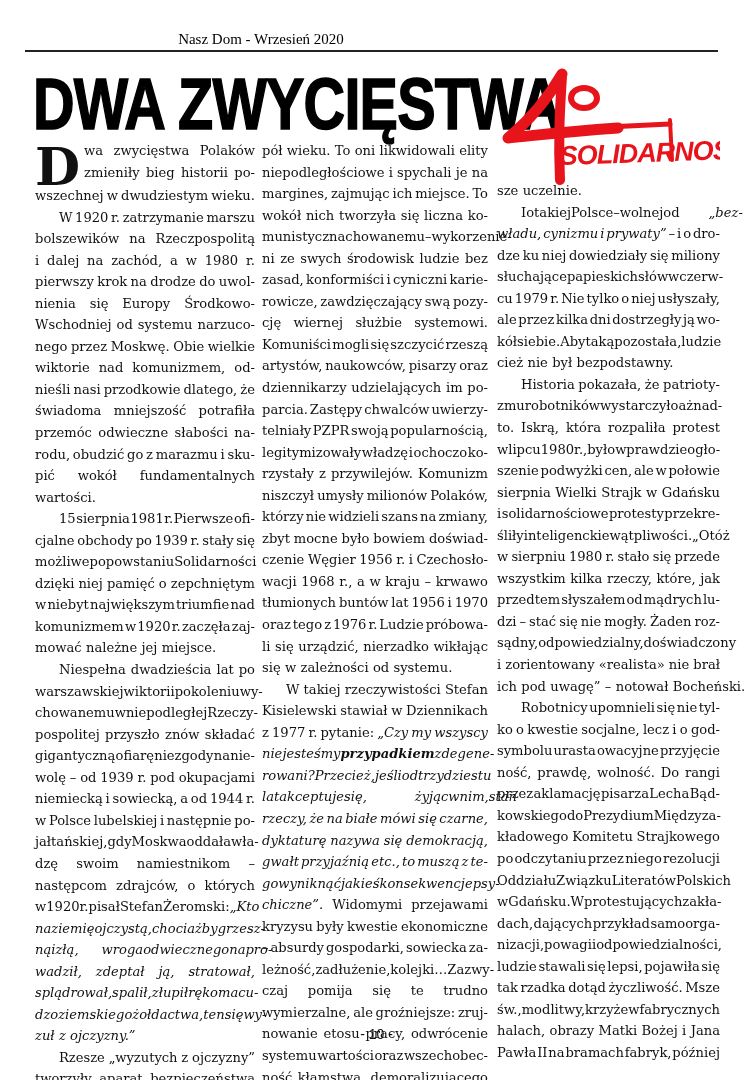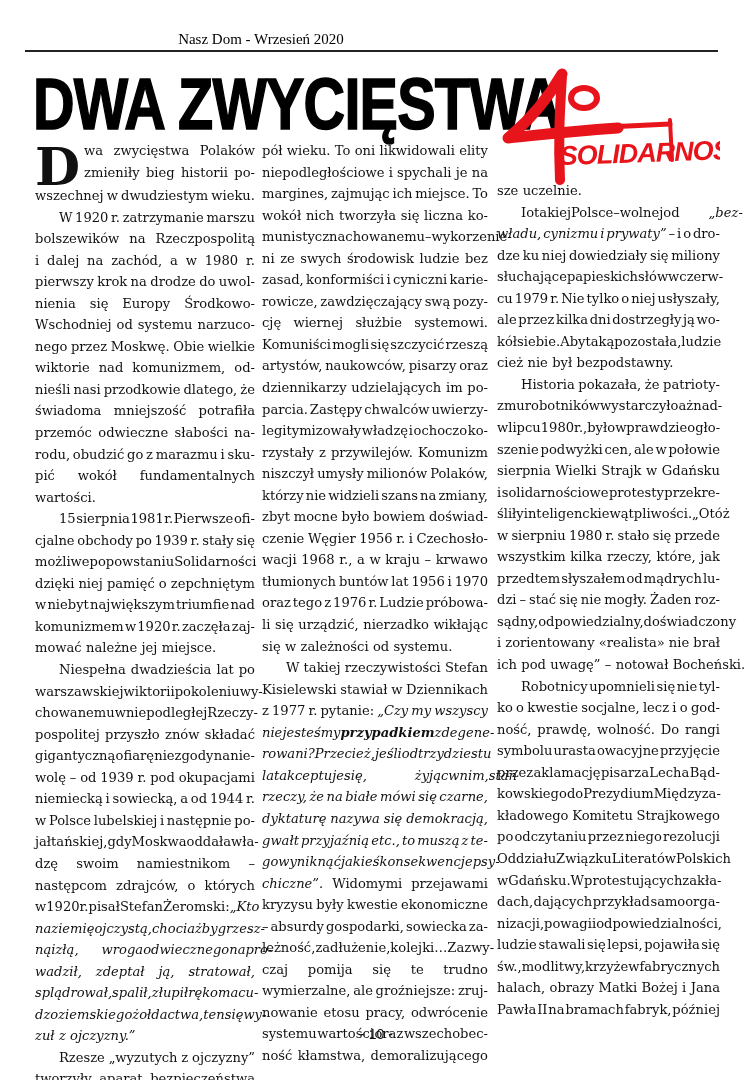--- a/index.html
+++ b/index.html
@@ -437,20 +437,26 @@
       <span class="w">im</span>
       <span class="w">po-</span>
     </div>
     <div class="line ">
       <span class="w">parcia.</span>
       <span class="w">Zastępy</span>
       <span class="w">chwalców</span>
       <span class="w">uwierzy-</span>
     </div>
     <div class="line ">
+      <span class="w">telniały</span>
+      <span class="w">PZPR</span>
+      <span class="w">swoją</span>
+      <span class="w">popularnością,</span>
+    </div>
+    <div class="line ">
       <span class="w">legitymizowały</span>
       <span class="w">władzę</span>
       <span class="w">i</span>
       <span class="w">ochoczo</span>
       <span class="w">ko-</span>
     </div>
     <div class="line ">
       <span class="w">rzystały</span>
       <span class="w">z</span>
       <span class="w">przywilejów.</span>
@@ -735,20 +741,27 @@
       <span class="w">patrioty-</span>
     </div>
     <div class="line ">
       <span class="w">zmu</span>
       <span class="w">robotników</span>
       <span class="w">wystarczyło</span>
       <span class="w">aż</span>
       <span class="w">nad-</span>
     </div>
     <div class="line ">
+      <span class="w">to.</span>
+      <span class="w">Iskrą,</span>
+      <span class="w">która</span>
+      <span class="w">rozpaliła</span>
+      <span class="w">protest</span>
+    </div>
+    <div class="line ">
       <span class="w">w</span>
       <span class="w">lipcu</span>
       <span class="w">1980</span>
       <span class="w">r.,</span>
       <span class="w">było</span>
       <span class="w">wprawdzie</span>
       <span class="w">ogło-</span>
     </div>
     <div class="line ">
       <span class="w">szenie</span>
@@ -841,33 +854,33 @@
       <span class="w">ko</span>
       <span class="w">o</span>
       <span class="w">kwestie</span>
       <span class="w">socjalne,</span>
       <span class="w">lecz</span>
       <span class="w">i</span>
       <span class="w">o</span>
       <span class="w">god-</span>
     </div>
     <div class="line ">
+      <span class="w">symbolu</span>
+      <span class="w">urasta</span>
+      <span class="w">owacyjne</span>
+      <span class="w">przyjęcie</span>
+    </div>
+    <div class="line ">
       <span class="w">ność,</span>
       <span class="w">prawdę,</span>
       <span class="w">wolność.</span>
       <span class="w">Do</span>
       <span class="w">rangi</span>
     </div>
     <div class="line ">
-      <span class="w">symbolu</span>
-      <span class="w">urasta</span>
-      <span class="w">owacyjne</span>
-      <span class="w">przyjęcie</span>
-    </div>
-    <div class="line ">
       <span class="w">przez</span>
       <span class="w">aklamację</span>
       <span class="w">pisarza</span>
       <span class="w">Lecha</span>
       <span class="w">Bąd-</span>
     </div>
     <div class="line ">
       <span class="w">kowskiego</span>
       <span class="w">do</span>
       <span class="w">Prezydium</span>
@@ -910,20 +923,27 @@
       <span class="w">i</span>
       <span class="w">odpowiedzialności,</span>
     </div>
     <div class="line ">
       <span class="w">ludzie</span>
       <span class="w">stawali</span>
       <span class="w">się</span>
       <span class="w">lepsi,</span>
       <span class="w">pojawiła</span>
       <span class="w">się</span>
+    </div>
+    <div class="line ">
+      <span class="w">tak</span>
+      <span class="w">rzadka</span>
+      <span class="w">dotąd</span>
+      <span class="w">życzliwość.</span>
+      <span class="w">Msze</span>
     </div>
     <div class="line ">
       <span class="w">św.,</span>
       <span class="w">modlitwy,</span>
       <span class="w">krzyże</span>
       <span class="w">w</span>
       <span class="w">fabrycznych</span>
     </div>
     <div class="line ">
       <span class="w">halach,</span>

